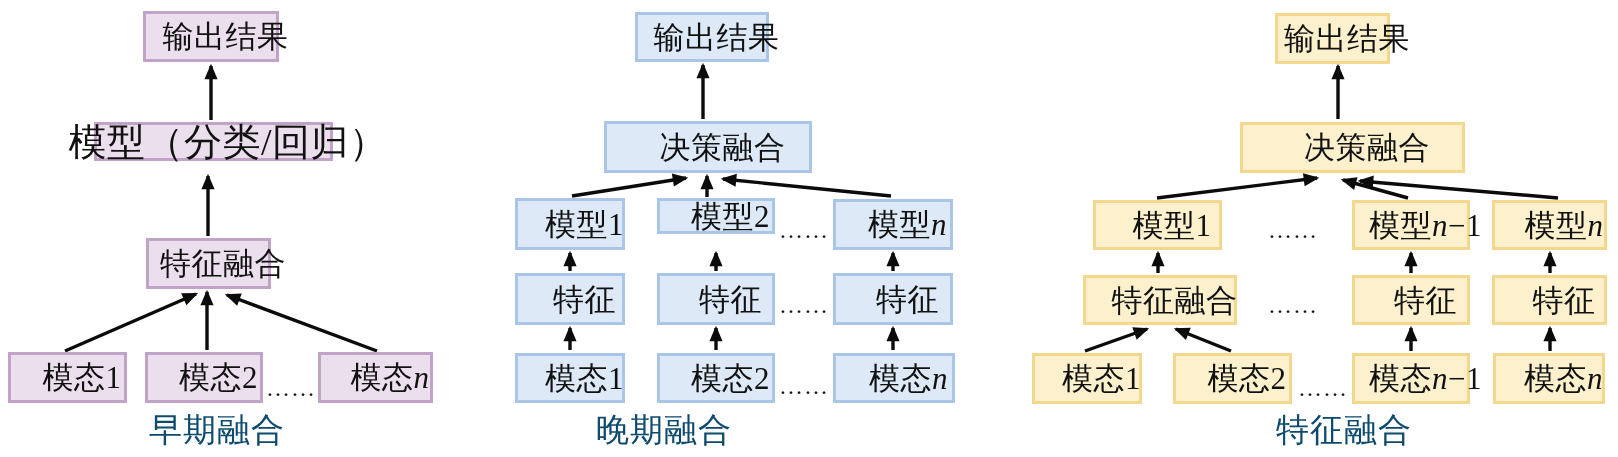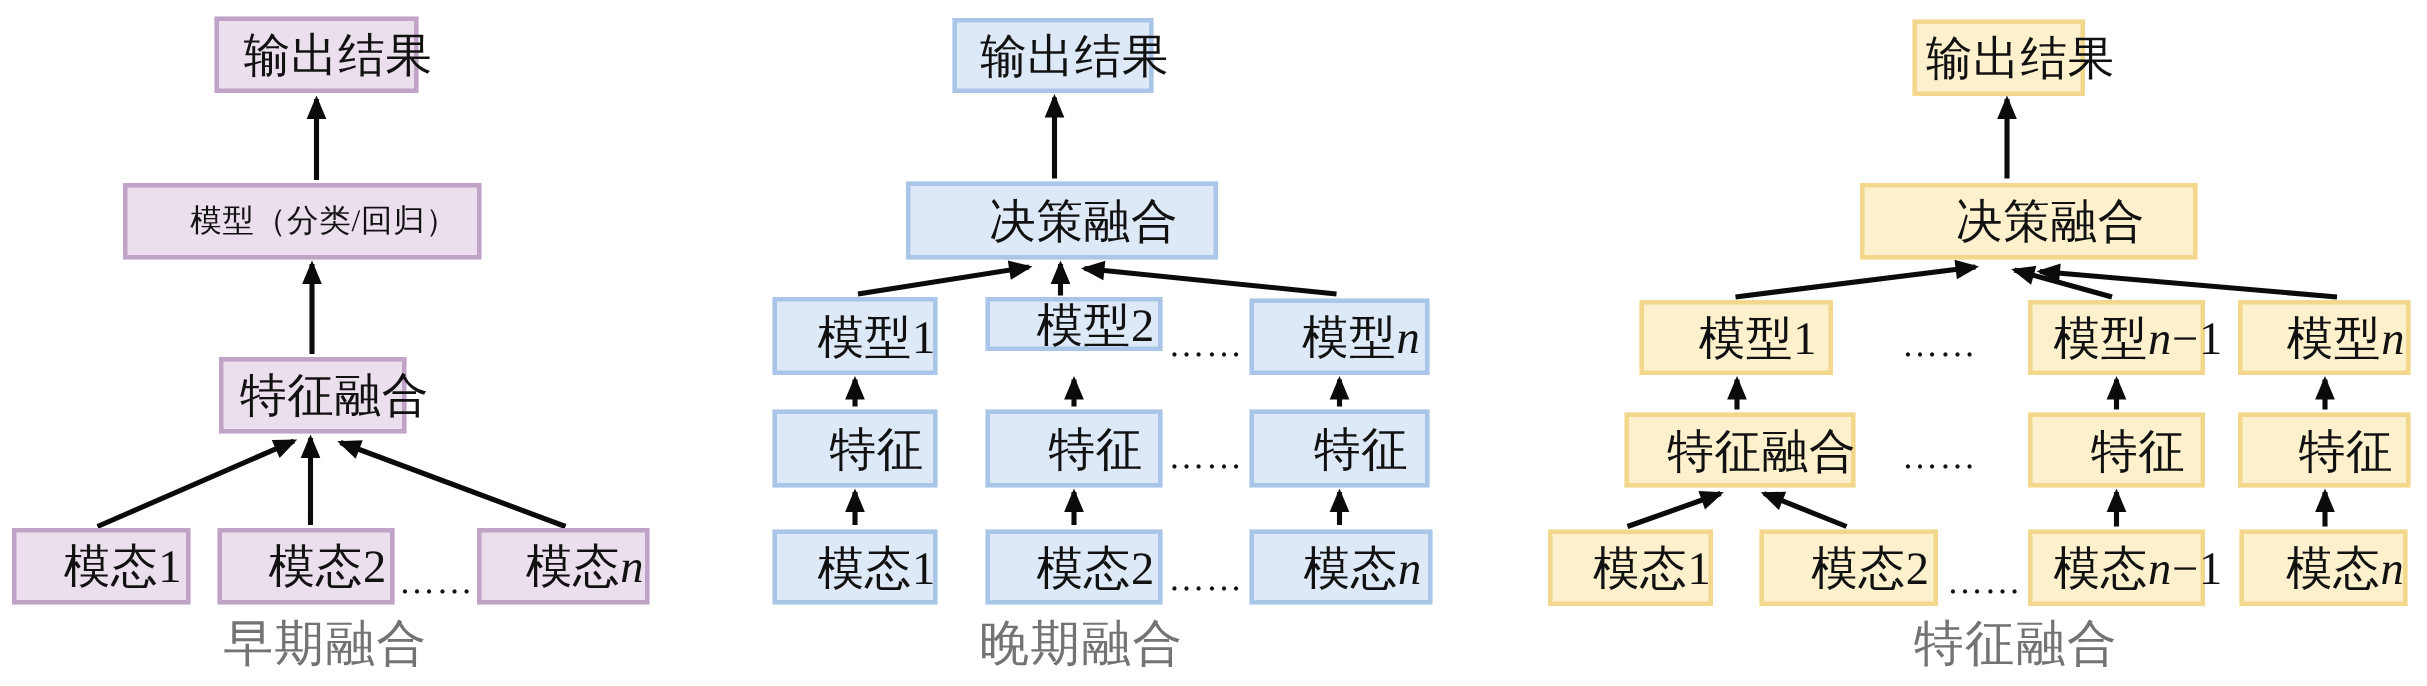--- a/index.html
+++ b/index.html
@@ -16,21 +16,21 @@
   .box i{font-style:italic;font-family:"Liberation Serif","DejaVu Serif",serif;}
   .early{background:var(--early-fill);border-color:var(--early-border);}
   .late{background:var(--late-fill);border-color:var(--late-border);}
   .hybrid{background:var(--hybrid-fill);border-color:var(--hybrid-border);}
   .dots{
     position:absolute;transform:translate(-50%,-50%);
     font-size:24px;letter-spacing:1px;line-height:1;color:#111;
   }
   .caption{
     position:absolute;transform:translateX(-50%);
-    font-size:33px;line-height:1;color:#737373;letter-spacing:1px;
+    font-size:33px;line-height:1;color:#0c4a6e;letter-spacing:1px;
   }
   line{stroke:#0b0b0b;stroke-width:3.4;}
 </style>
 </head>
 <body>
 
 <div id="figure">
 
   <svg id="arrows" viewBox="0 0 1618 457">
     <defs>
@@ -67,21 +67,21 @@
     <line x1="1550" y1="351" x2="1550" y2="328" marker-end="url(#ah)"></line>
     <line x1="1085" y1="351" x2="1147" y2="329" marker-end="url(#ah)"></line>
     <line x1="1231" y1="351" x2="1176" y2="329" marker-end="url(#ah)"></line>
   </svg>
 
   <div class="box early" style="left:143px;top:11px;width:136px;height:51px">
     <span>输出结果</span>
       <i></i>
       <span></span>
   </div>
-  <div class="box early" style="left:82px;top:122px;width:239px;height:51px;font-size:21px">
+  <div class="box early" style="left:94px;top:122px;width:239px;height:39px;font-size:38px">
     <span>模型（分类/回归）</span>
       <i></i>
       <span></span>
   </div>
   <div class="box early" style="left:146px;top:238px;width:125px;height:51px">
     <span>特征融合</span>
       <i></i>
       <span></span>
   </div>
   <div class="box early" style="left:8px;top:352px;width:119px;height:51px">
@@ -153,21 +153,21 @@
     <span>模态2</span>
       <i></i>
       <span></span>
   </div>
   <span class="dots" style="left:804px;top:386px">……</span>
   <div class="box late" style="left:833px;top:353px;width:122px;height:50px">
     <span>模态</span>
       <i>n</i>
       <span></span>
   </div>
-  <span class="caption" style="left:721px;top:414px">晚期融合</span>
+  <span class="caption" style="left:664px;top:414px">晚期融合</span>
 
   <div class="box hybrid" style="left:1275px;top:13px;width:115px;height:51px">
     <span>输出结果</span>
       <i></i>
       <span></span>
   </div>
   <div class="box hybrid" style="left:1240px;top:122px;width:225px;height:51px">
     <span>决策融合</span>
       <i></i>
       <span></span>

